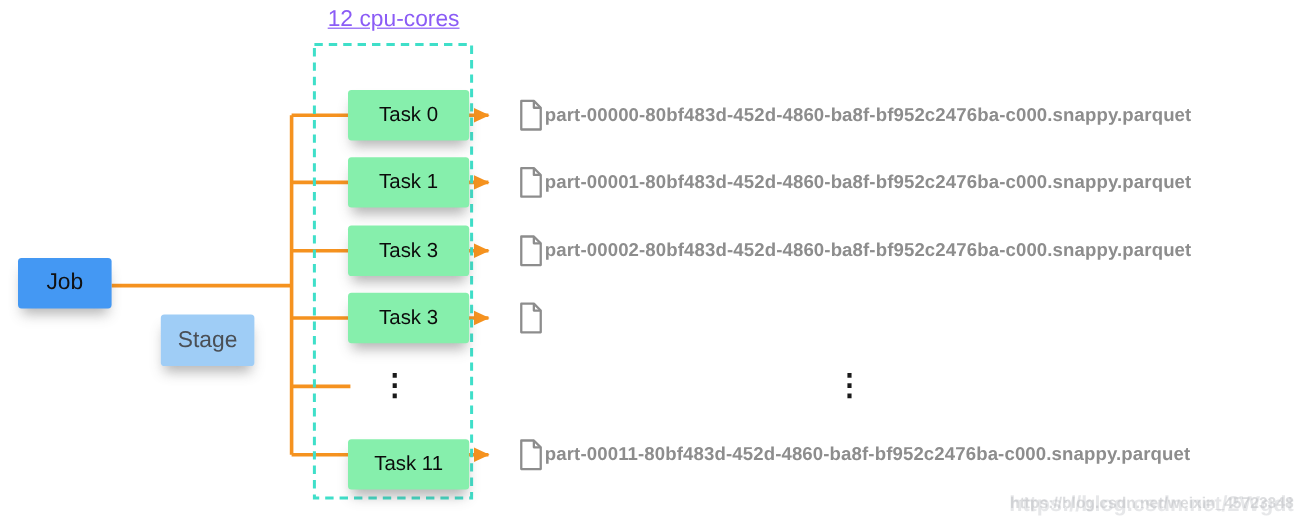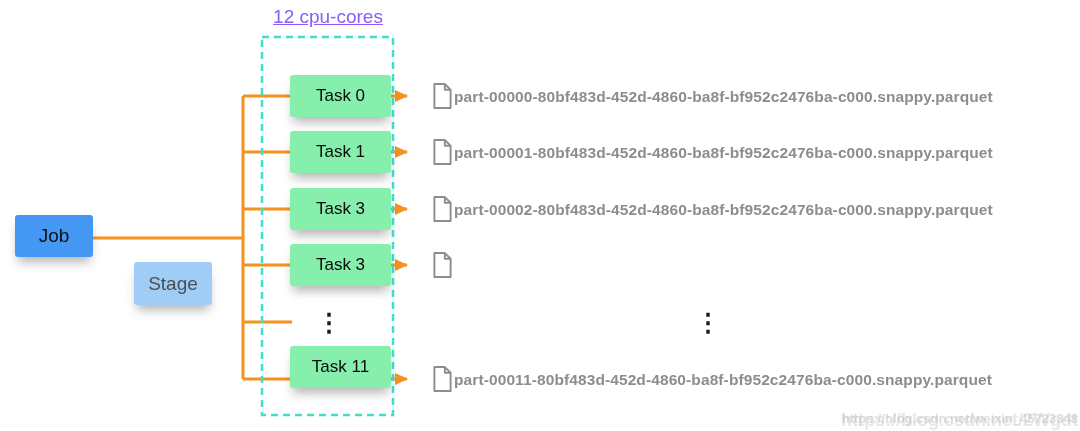--- a/index.html
+++ b/index.html
@@ -89,21 +89,21 @@
   </div>
   <div class="node stage">
     <span>Stage</span>
   </div>
 
   <div class="task" style="top:75px">Task 0</div>
   <div class="task" style="top:131px">Task 1</div>
   <div class="task" style="top:188px">Task 3</div>
   <div class="task" style="top:244px">Task 3</div>
   <div class="ellipsis" style="left:329px;top:322px">⋮</div>
-  <div class="task" style="top:346px">Task 11</div>
+  <div class="task" style="top:366px">Task 11</div>
 
   <div class="file" style="top:96px">
     <span class="ficon">
       <svg viewBox="0 0 22 28">
           <path d="M2.5 1.5 h11 l6 6 v19 h-17 z" fill="#ffffff" stroke="#8d8d8d" stroke-width="2" stroke-linejoin="round"></path>
           <path d="M13.5 1.5 v6 h6" fill="none" stroke="#8d8d8d" stroke-width="2" stroke-linejoin="round"></path>
         </svg>
     </span>
     <span class="fname">part-00000-80bf483d-452d-4860-ba8f-bf952c2476ba-c000.snappy.parquet</span>
   </div>

